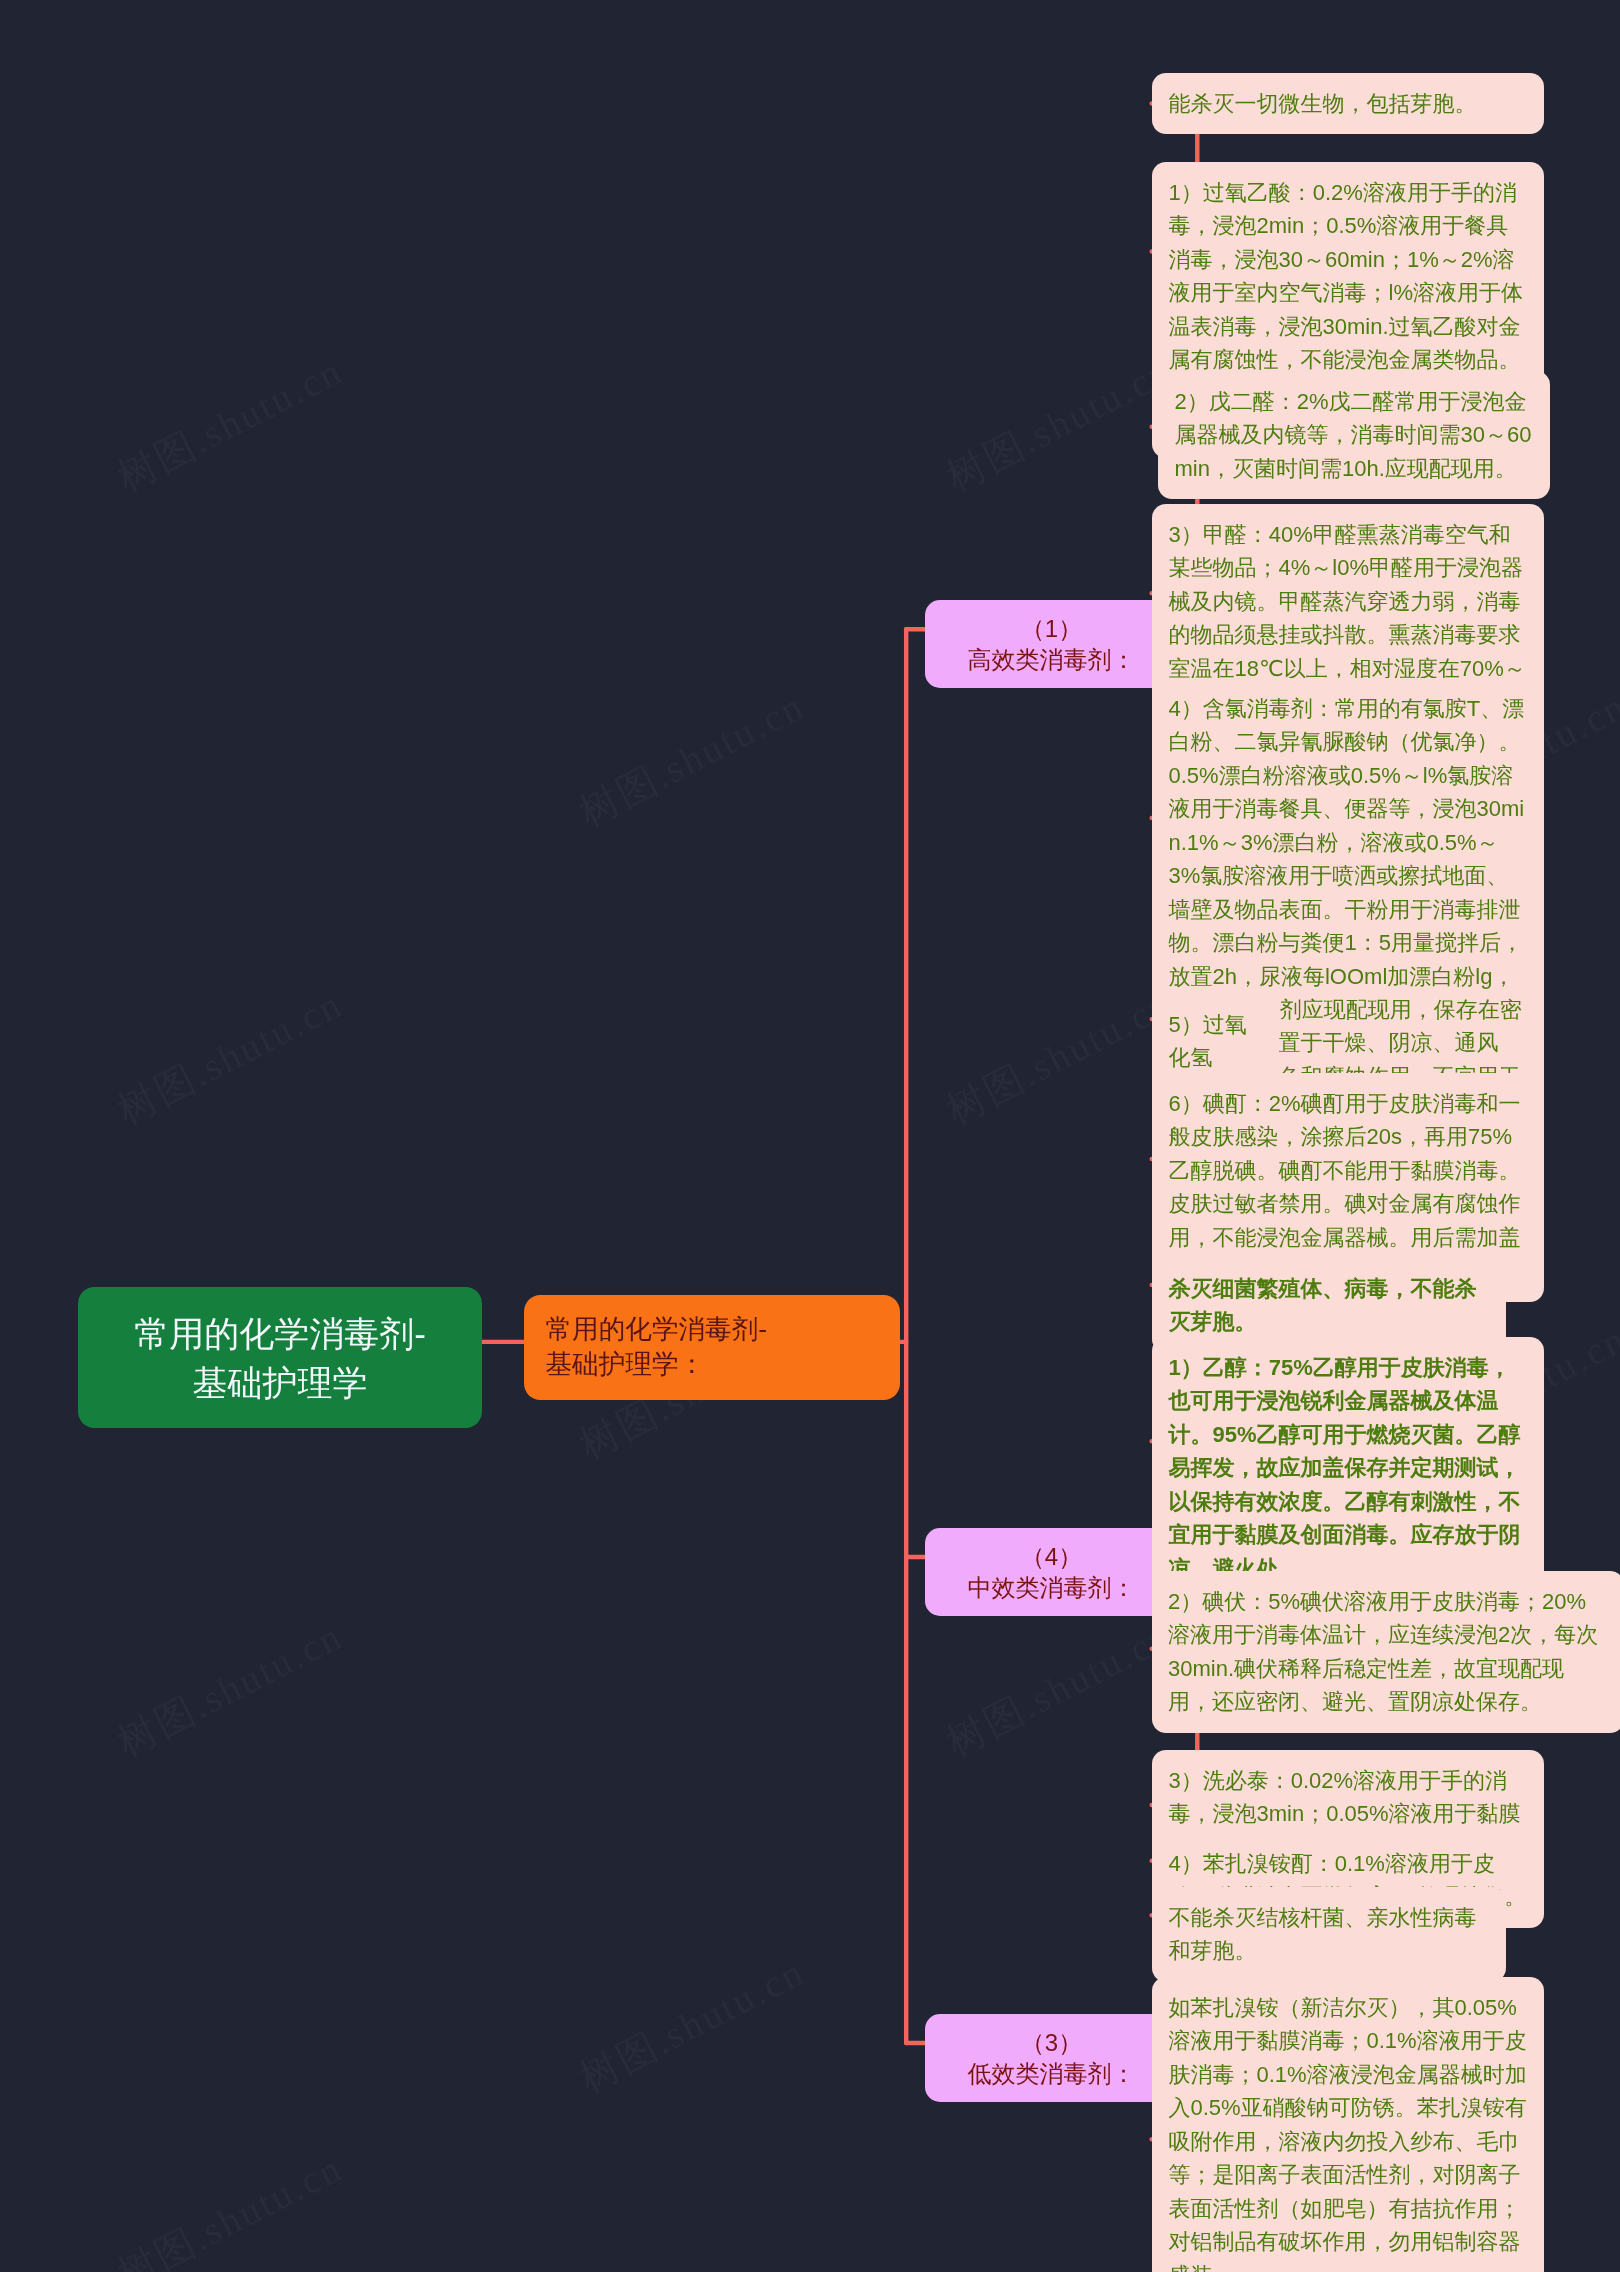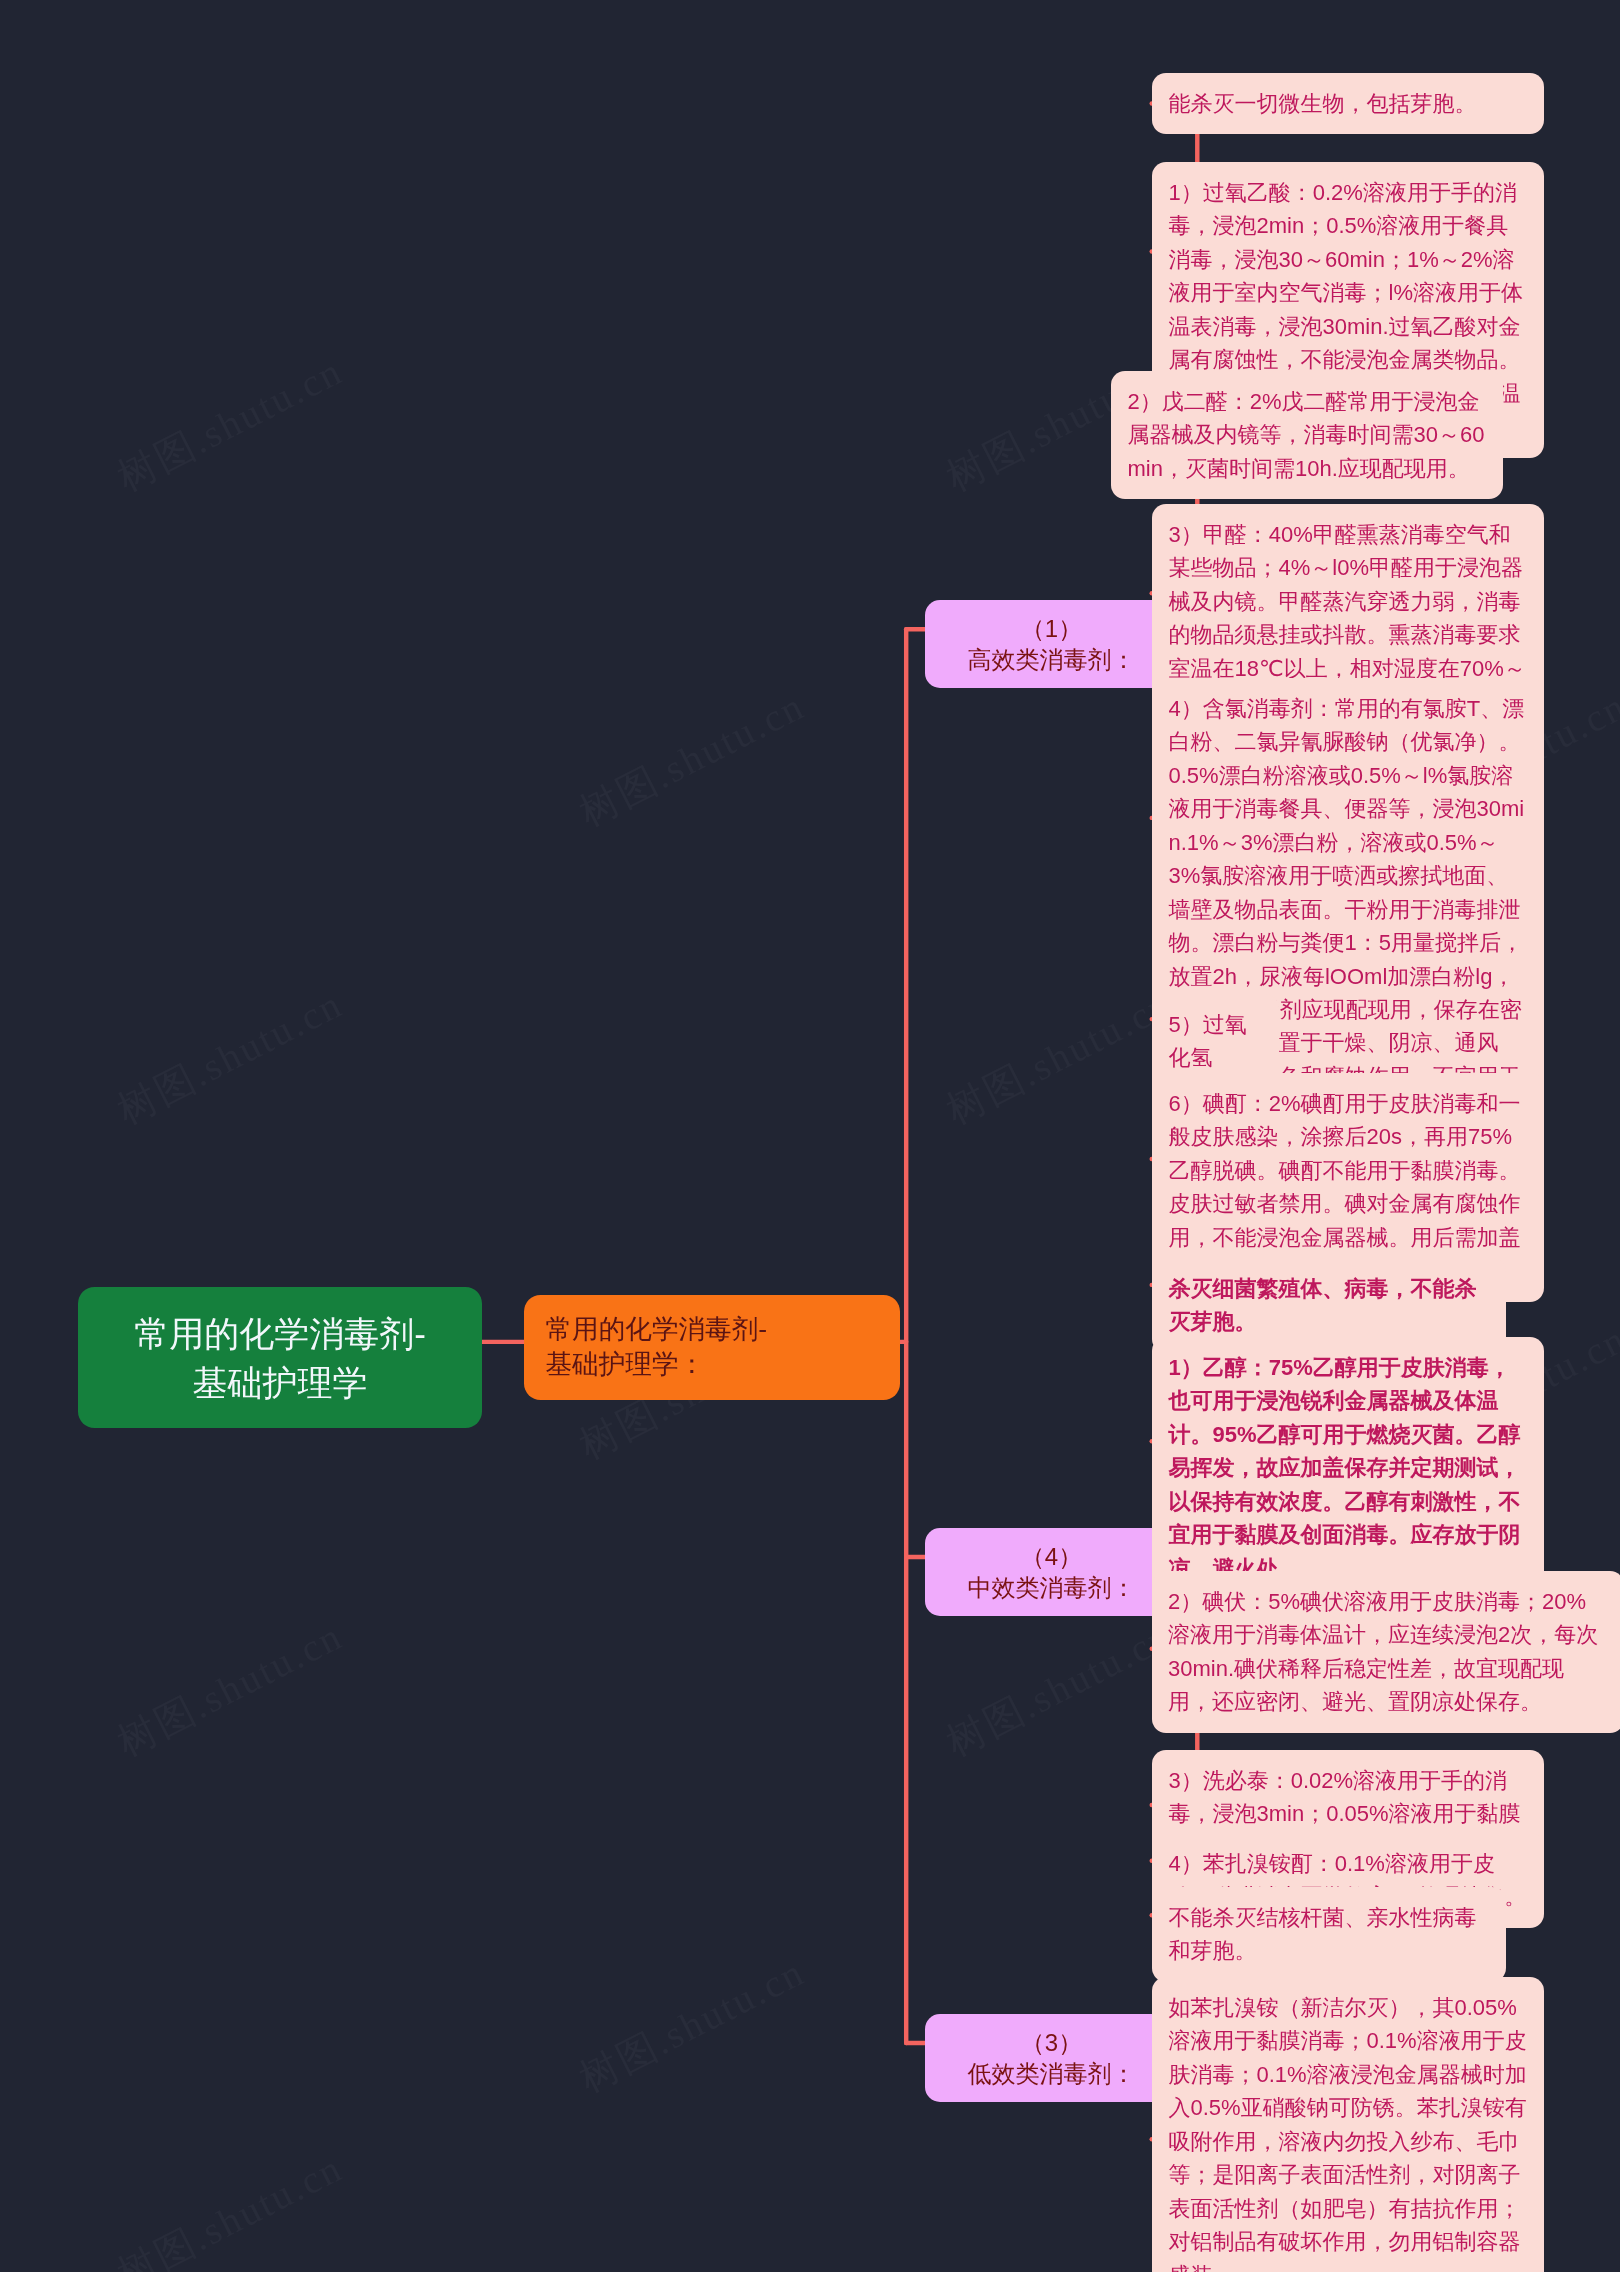--- a/index.html
+++ b/index.html
@@ -87,21 +87,21 @@
   }
 
   
   .lv3{
     background:#fbdcd6;
     border-radius:14px;
     padding:14px 16.5px;
     align-items:flex-start;
   }
   .lv3 .txt{
-    color:#be185d;
+    color:#4d7c0f;
     font-size:22px;
     line-height:1.52;
   }
 </style>
 </head>
 <body>
 
 <div id="canvas">
 
   <div class="wm-layer">
@@ -168,21 +168,21 @@
   <div class="node lv2" style="left:925px;top:600px;width:253px;min-height:58px;">
     <span class="txt">（1）高效类消毒剂：</span>
   </div>
 
   <div class="node lv3" style="left:1152px;top:73px;width:392px;">
     <span class="txt">能杀灭一切微生物，包括芽胞。</span>
   </div>
   <div class="node lv3" style="left:1152px;top:162px;width:392px;">
     <span class="txt">1）过氧乙酸：0.2%溶液用于手的消毒，浸泡2min；0.5%溶液用于餐具消毒，浸泡30～60min；1%～2%溶液用于室内空气消毒；l%溶液用于体温表消毒，浸泡30min.过氧乙酸对金属有腐蚀性，不能浸泡金属类物品。应现配现用并放于阴凉处，以防高温引起爆炸。</span>
   </div>
-  <div class="node lv3" style="left:1111px;top:371px;width:392px;">
+  <div class="node lv3" style="left:1158px;top:371px;width:392px;">
     <span class="txt">2）戊二醛：2%戊二醛常用于浸泡金属器械及内镜等，消毒时间需30～60min，灭菌时间需10h.应现配现用。</span>
   </div>
   <div class="node lv3" style="left:1152px;top:504px;width:392px;">
     <span class="txt">3）甲醛：40%甲醛熏蒸消毒空气和某些物品；4%～l0%甲醛用于浸泡器械及内镜。甲醛蒸汽穿透力弱，消毒的物品须悬挂或抖散。熏蒸消毒要求室温在18℃以上，相对湿度在70%～90%.</span>
   </div>
   <div class="node lv3" style="left:1152px;top:678px;width:392px;">
     <span class="txt">4）含氯消毒剂：常用的有氯胺T、漂白粉、二氯异氰脲酸钠（优氯净）。0.5%漂白粉溶液或0.5%～l%氯胺溶液用于消毒餐具、便器等，浸泡30min.1%～3%漂白粉，溶液或0.5%～3%氯胺溶液用于喷洒或擦拭地面、墙壁及物品表面。干粉用于消毒排泄物。漂白粉与粪便1：5用量搅拌后，放置2h，尿液每lOOml加漂白粉lg，放置lh.消毒剂应现配现用，保存在密闭容器内，置于干燥、阴凉、通风处。因有褪色和腐蚀作用，不宜用于金属制品、有色衣物及油漆家具的消毒。</span>
   </div>
   <div class="node lv3" style="left:1152px;top:994px;width:127px;">
     <span class="txt">5）过氧化氢</span>

